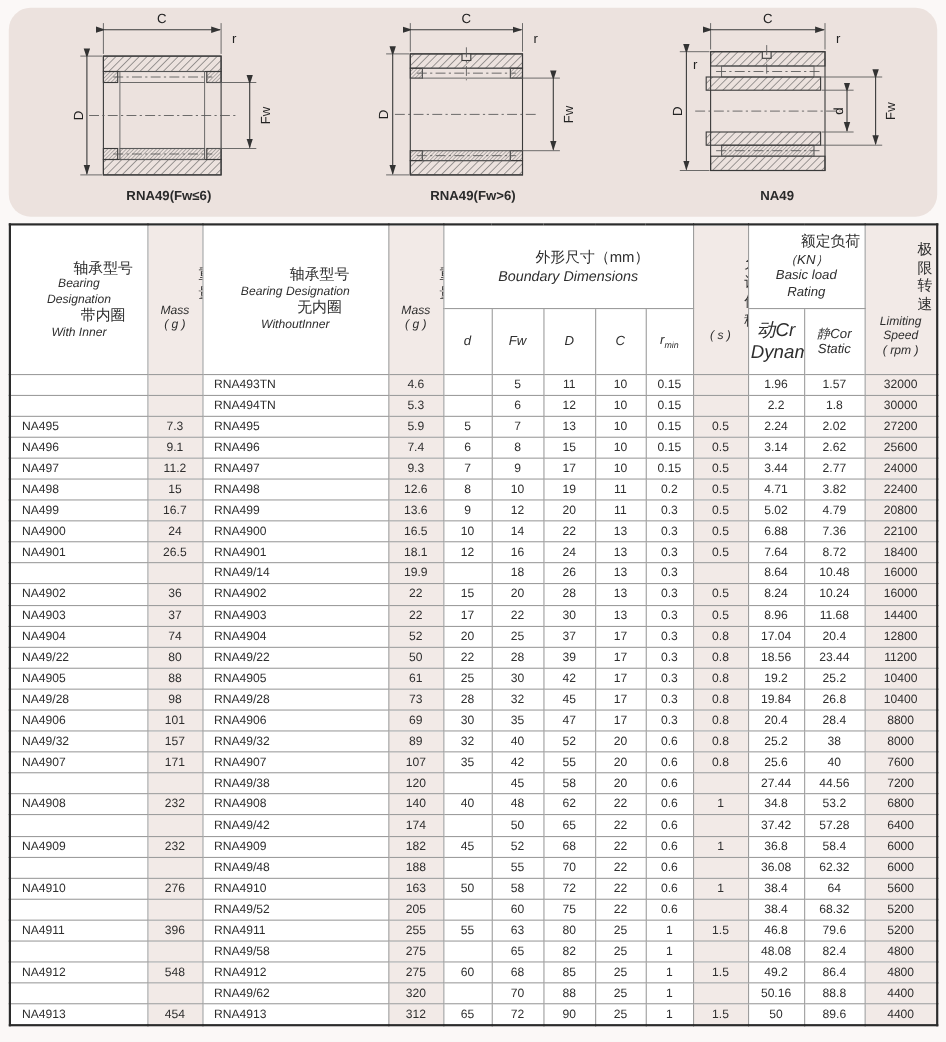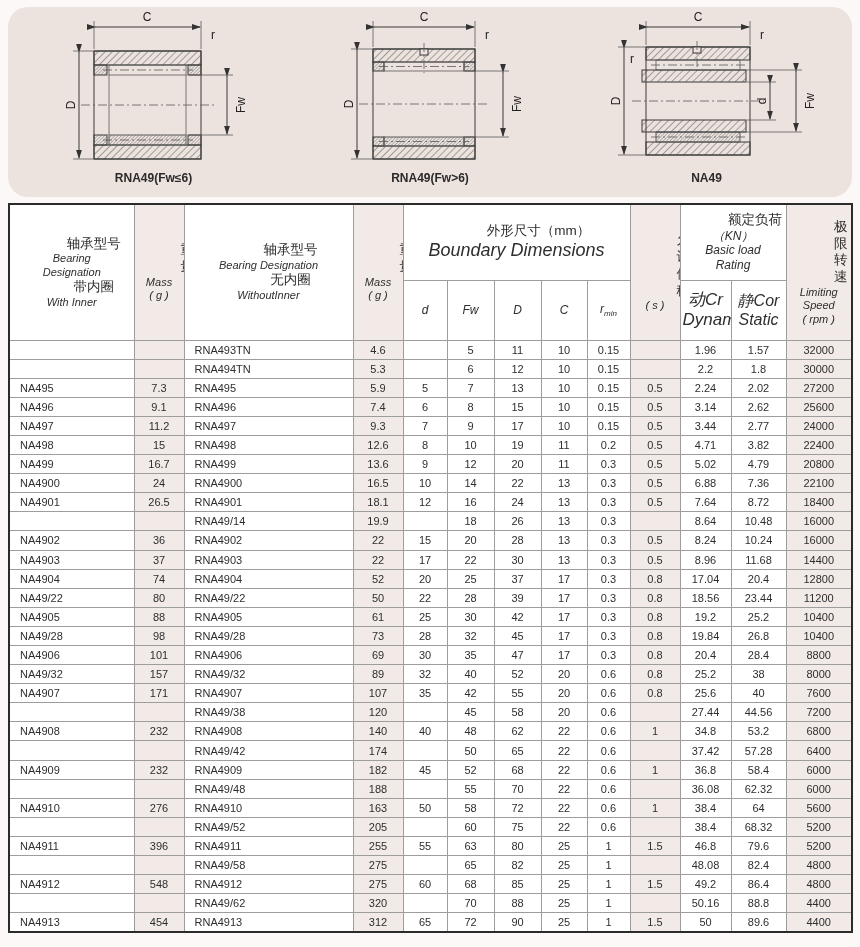--- a/index.html
+++ b/index.html
@@ -244,21 +244,21 @@
             <div class="zh">无内圈</div>
             <div class="en">WithoutInner</div>
           </th>
           <th rowspan="2" class="shade">
             <div class="zh">重量</div>
             <div class="en">Mass
 ( g )</div>
           </th>
           <th colspan="5">
             <div class="zh">外形尺寸（mm）</div>
-            <div class="en" style="font-size:18px">Boundary Dimensions</div>
+            <div class="en" style="font-size:13px">Boundary Dimensions</div>
           </th>
           <th rowspan="2" class="shade">
             <div class="zh">允许
 偏移</div>
             <div class="en">( s )</div>
           </th>
           <th colspan="2">
             <div class="zh">额定负荷</div>
             <div class="en" style="font-size:12px">（KN）
 Basic load
@@ -276,21 +276,21 @@
           <th><span class="en" style="font-size:12px">d</span></th>
           <th><span class="en" style="font-size:12px">Fw</span></th>
           <th><span class="en" style="font-size:12px">D</span></th>
           <th><span class="en" style="font-size:12px">C</span></th>
           <th><span class="en" style="font-size:12px">r</span><sub>min</sub></th>
           <th>
               <div class="en" style="font-size:17px">动Cr
 Dynamic</div>
             </th>
           <th>
-              <div class="en" style="font-size:16px">静Cor
+              <div class="en" style="font-size:12px">静Cor
 Static</div>
             </th>
         </tr>
       </thead>
       <tbody>
           <tr>
     <td class="lft"></td>
     <td class="shade"></td>
     <td class="lft">RNA493TN</td>
     <td class="shade">4.6</td>

